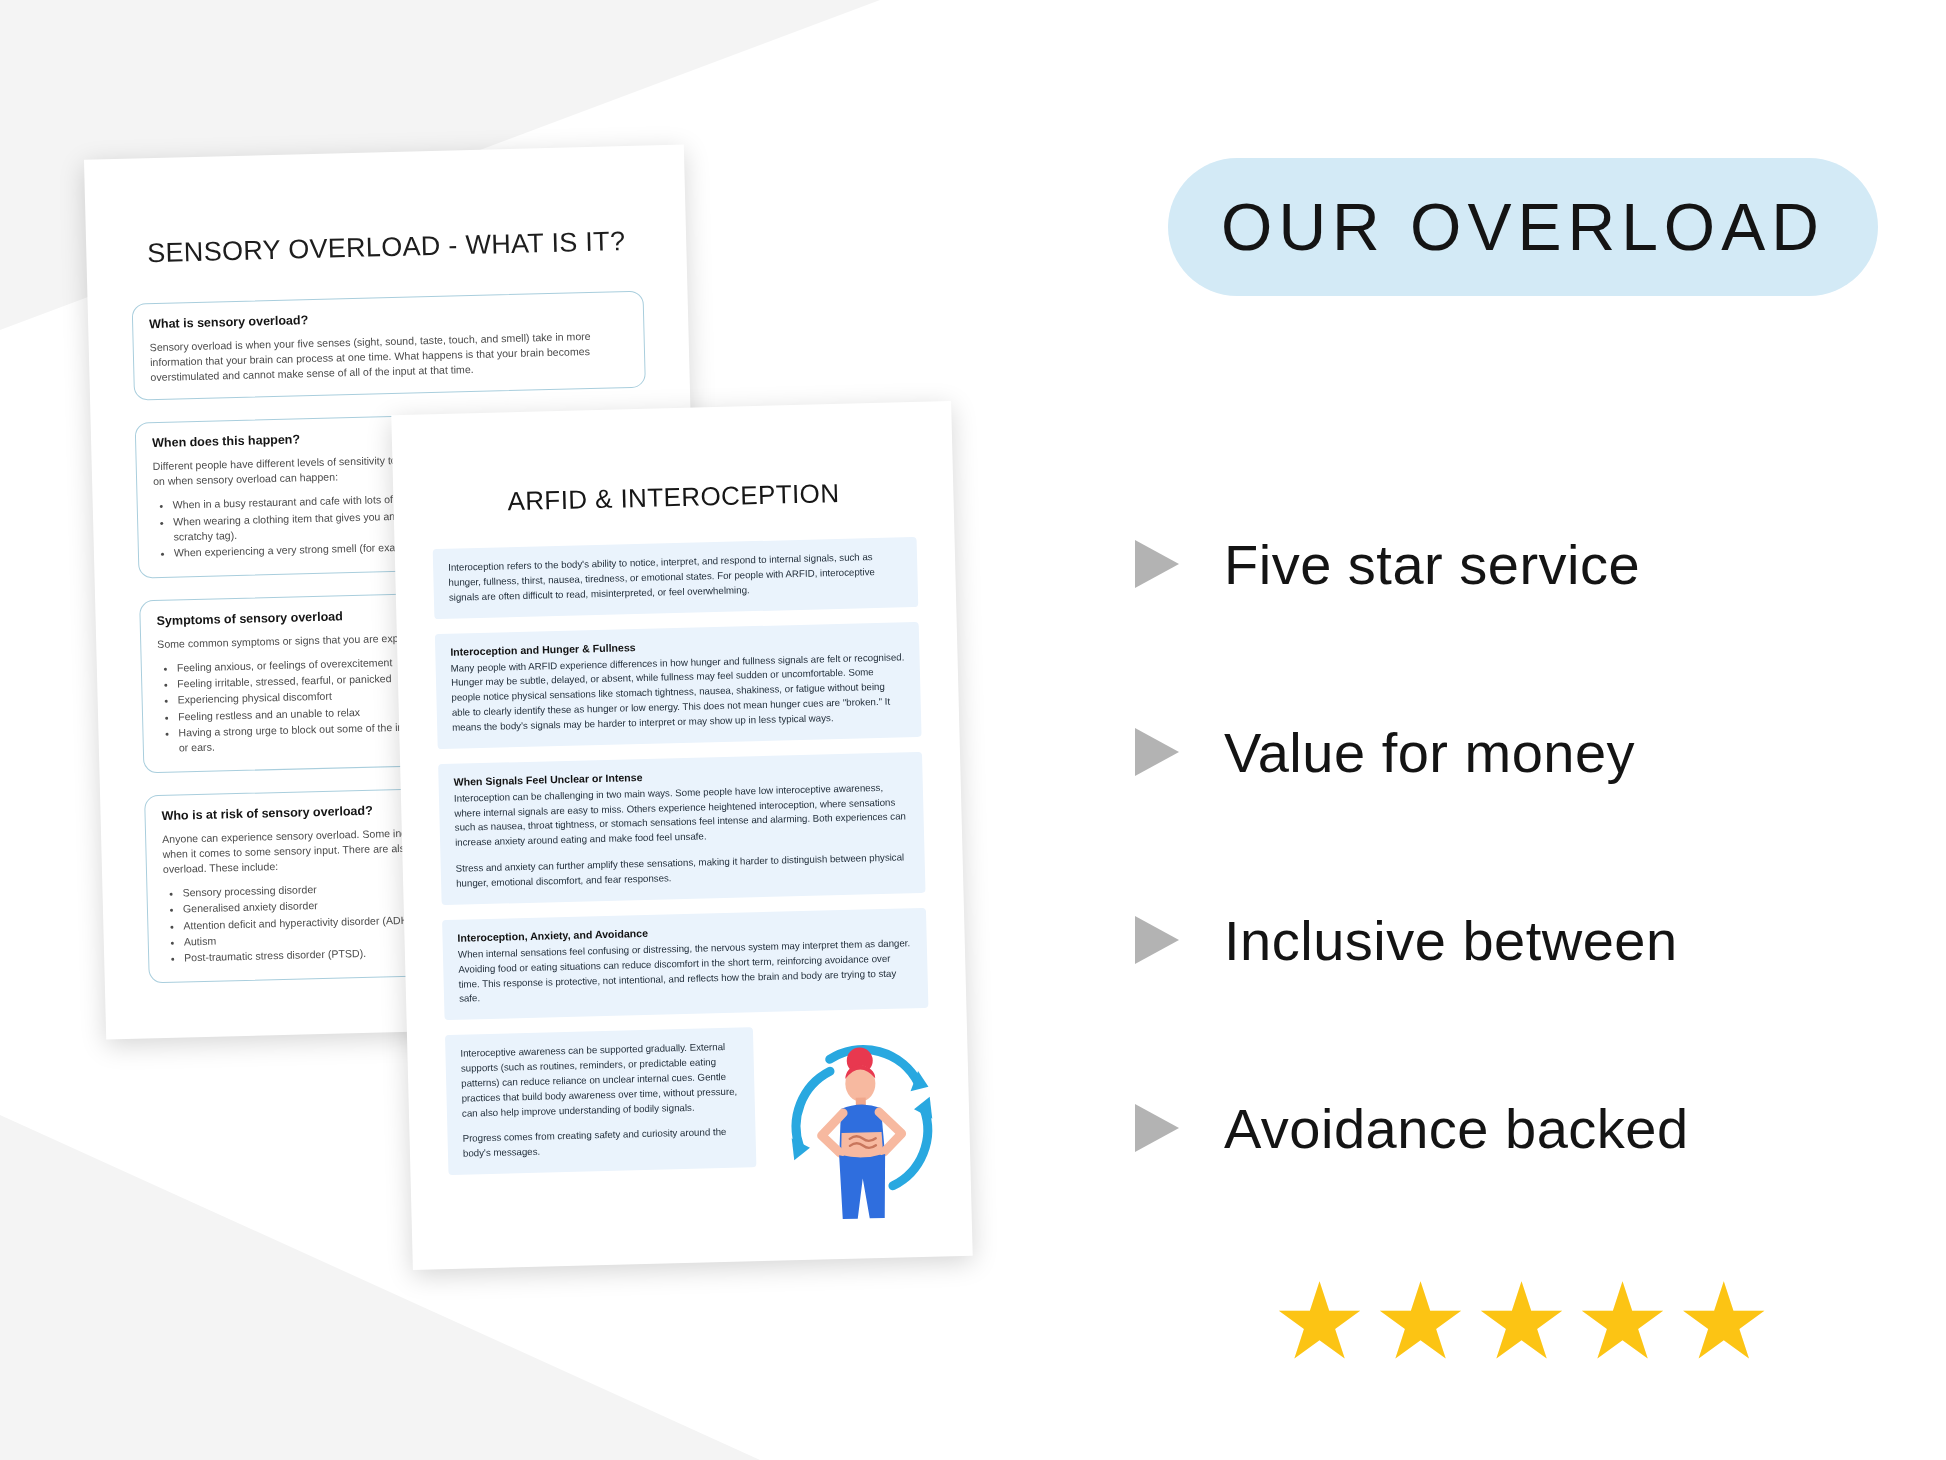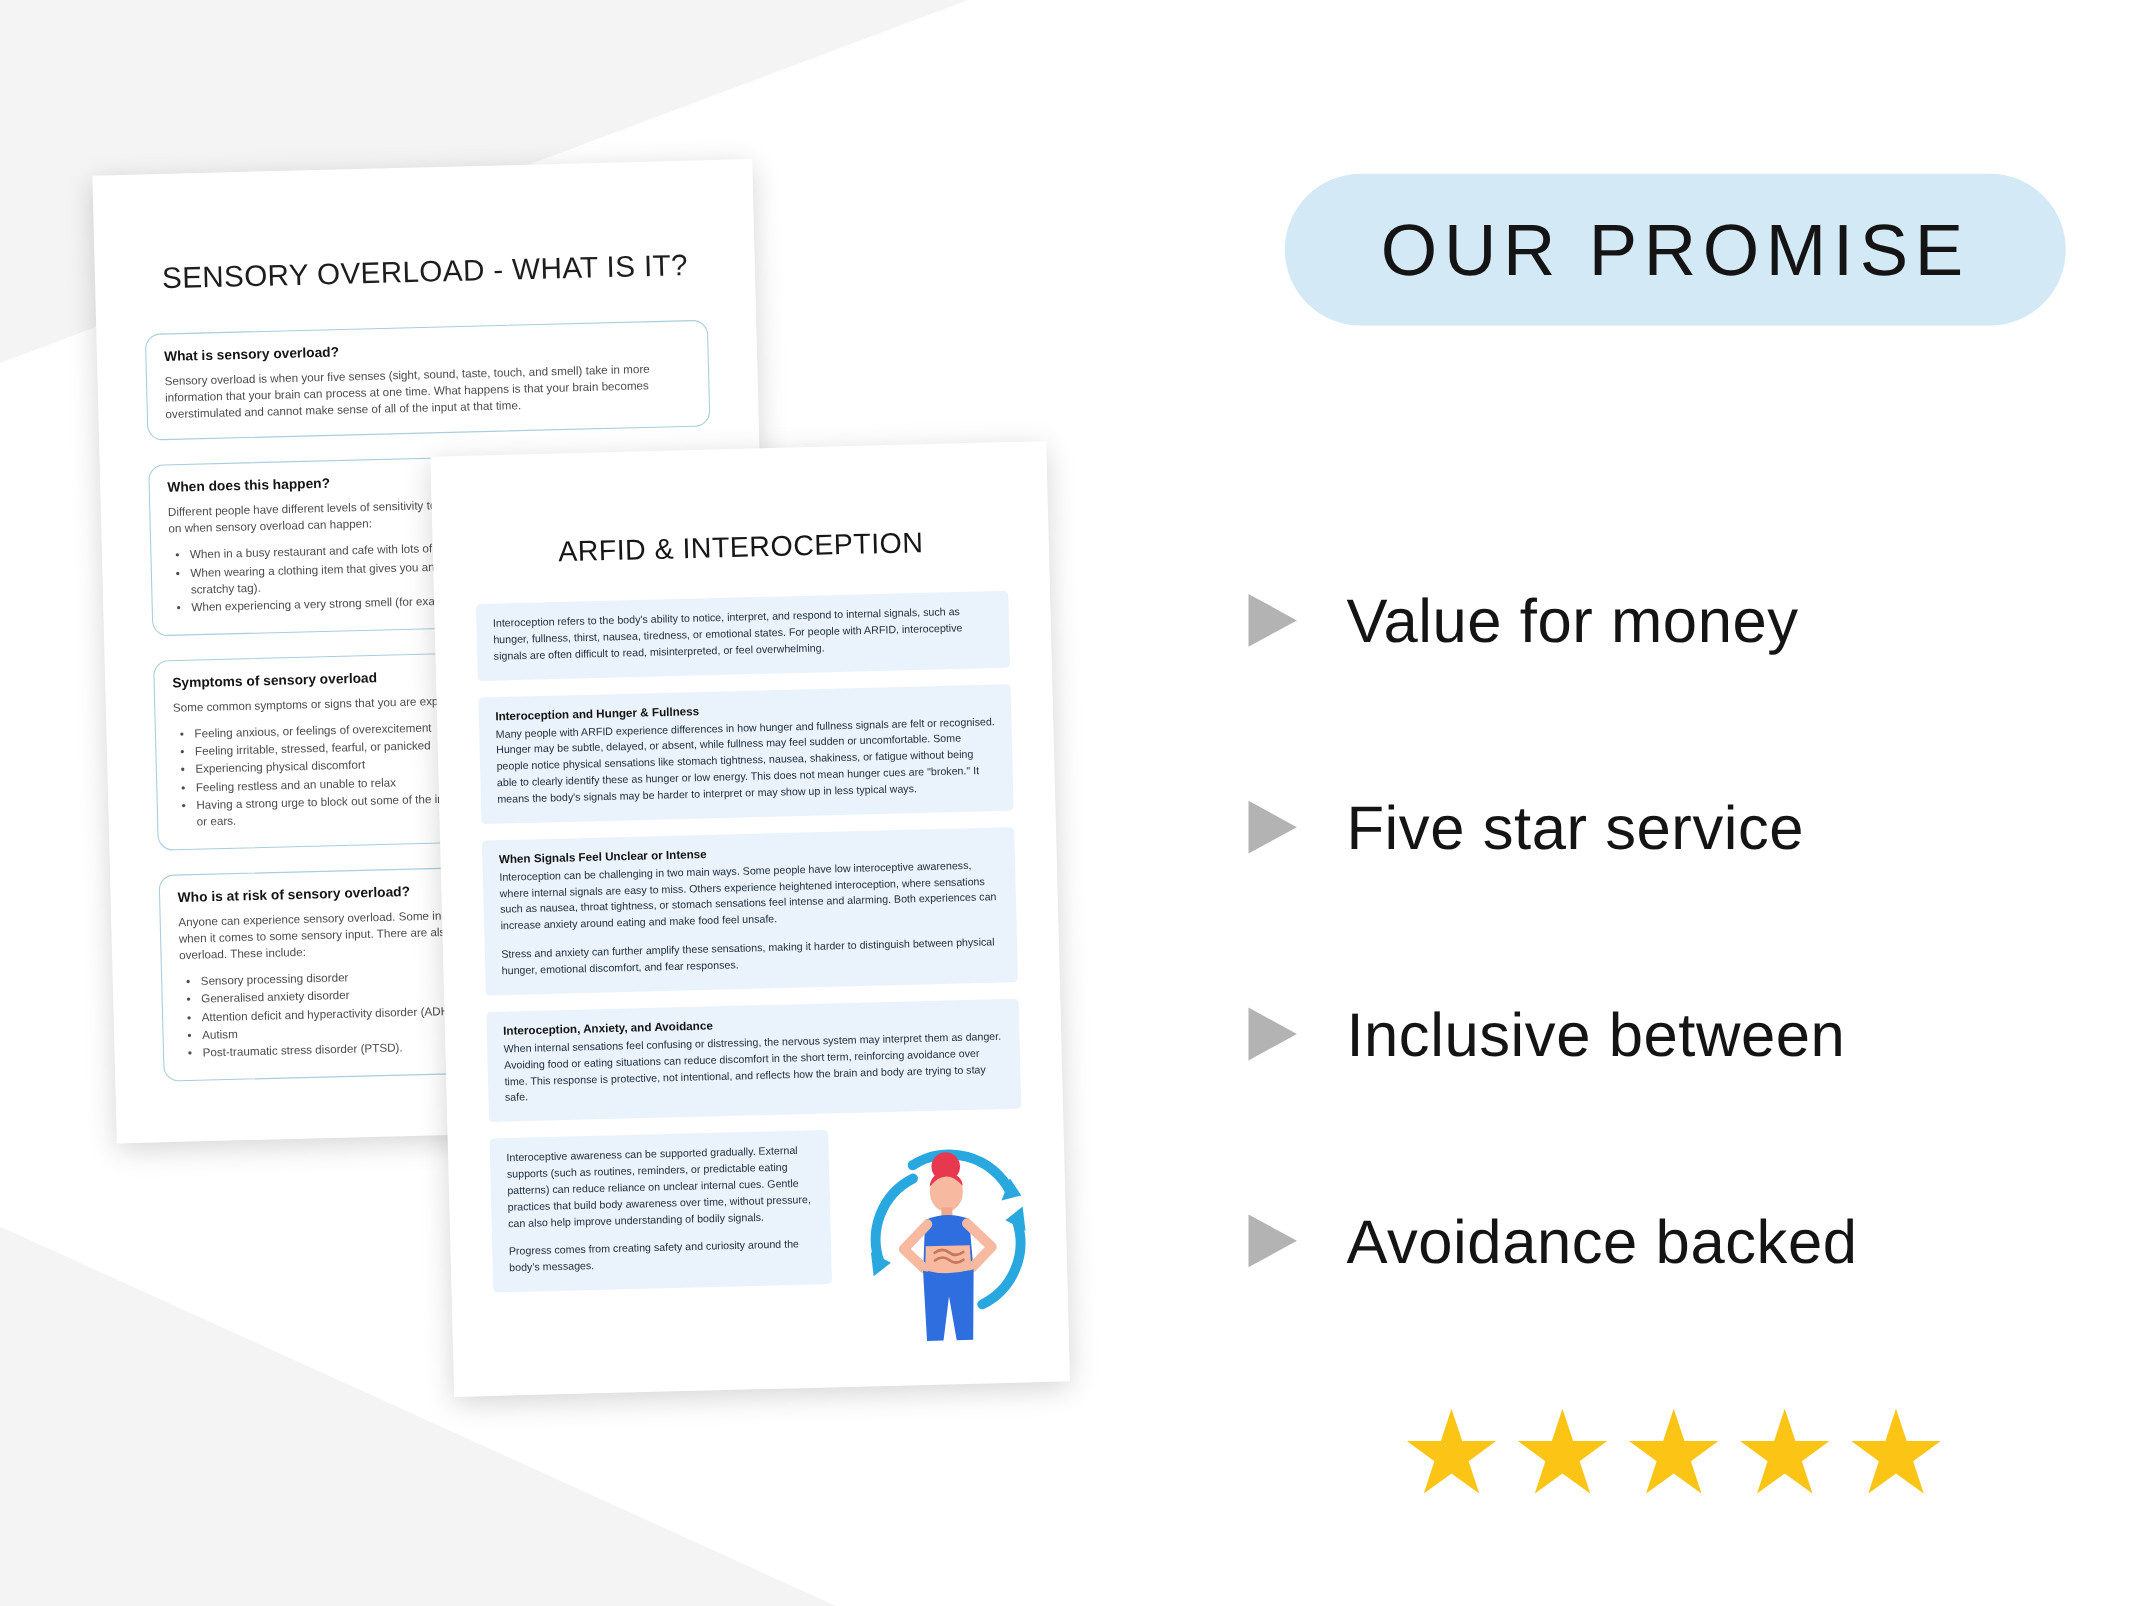--- a/index.html
+++ b/index.html
@@ -314,39 +314,39 @@
           <path d="M110 84 L132 106 L114 124" fill="none" stroke="#f7b9a0" stroke-width="9" stroke-linecap="round" stroke-linejoin="round"></path>
 
           <path d="M69 126 Q92 133 115 126 L113 190 L98 190 L92 150 L86 190 L71 190 Z" fill="#2f6ede"></path>
         </svg>
       </div>
     </div>
   </div>
 </div>
 
 <div class="promise-pill">
-  <span>OUR PROMISE</span>
+  <span>OUR OVERLOAD</span>
 </div>
 
 <div class="promise-list">
   <div class="promise-item">
     <span class="arrow-icon">
       <svg width="52" height="56" viewBox="0 0 52 56">
           <polygon points="4,4 48,28 4,52" fill="#b3b3b3"></polygon>
         </svg>
     </span>
-    <span class="promise-label">Value for money</span>
+    <span class="promise-label">Five star service</span>
   </div>
   <div class="promise-item">
     <span class="arrow-icon">
       <svg width="52" height="56" viewBox="0 0 52 56">
           <polygon points="4,4 48,28 4,52" fill="#b3b3b3"></polygon>
         </svg>
     </span>
-    <span class="promise-label">Five star service</span>
+    <span class="promise-label">Value for money</span>
   </div>
   <div class="promise-item">
     <span class="arrow-icon">
       <svg width="52" height="56" viewBox="0 0 52 56">
           <polygon points="4,4 48,28 4,52" fill="#b3b3b3"></polygon>
         </svg>
     </span>
     <span class="promise-label">Inclusive between</span>
   </div>
   <div class="promise-item">

